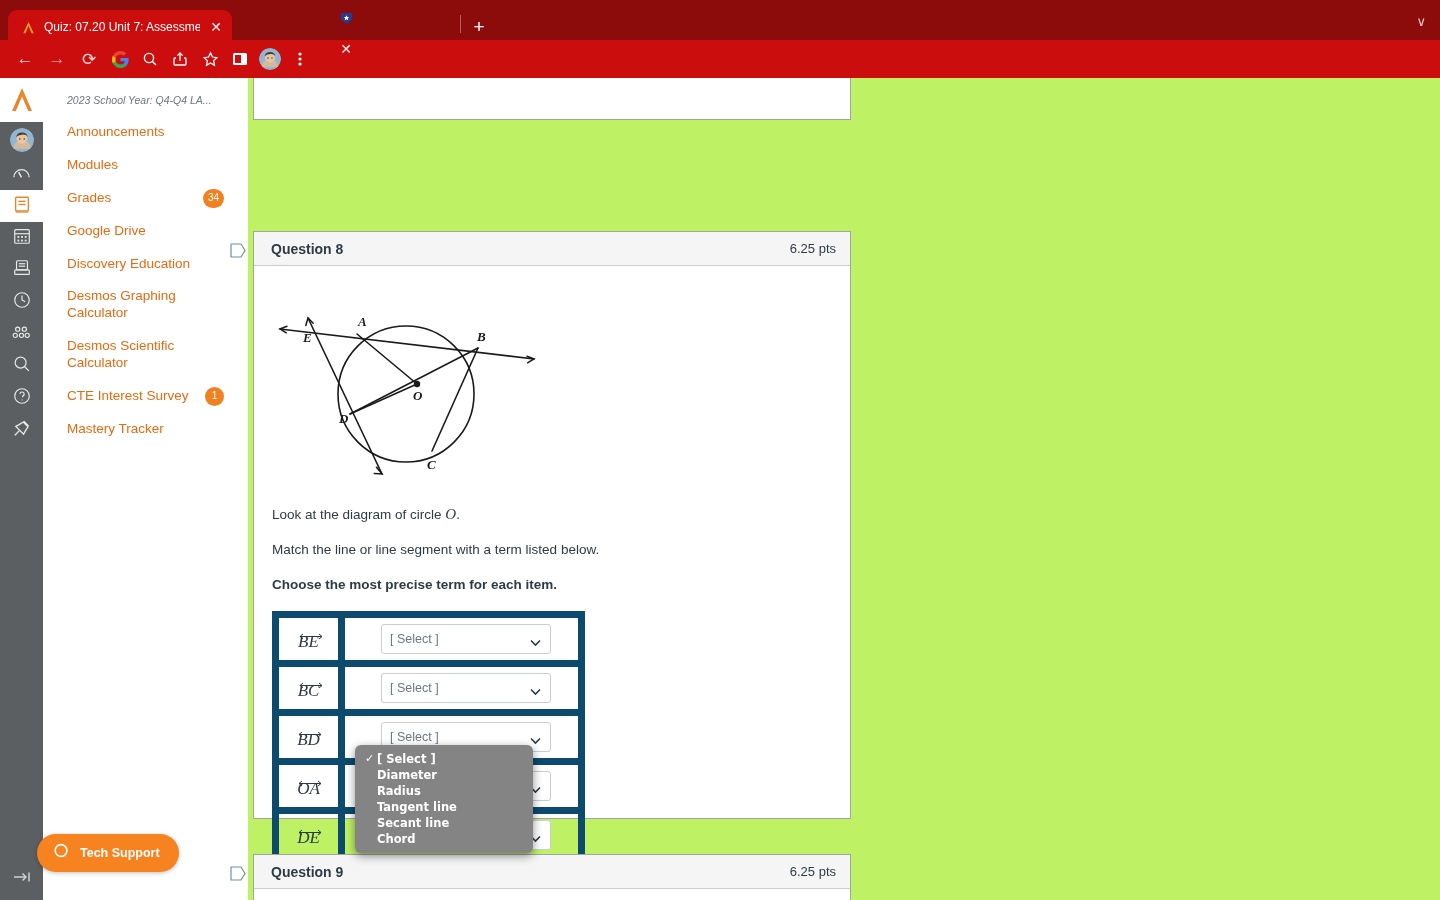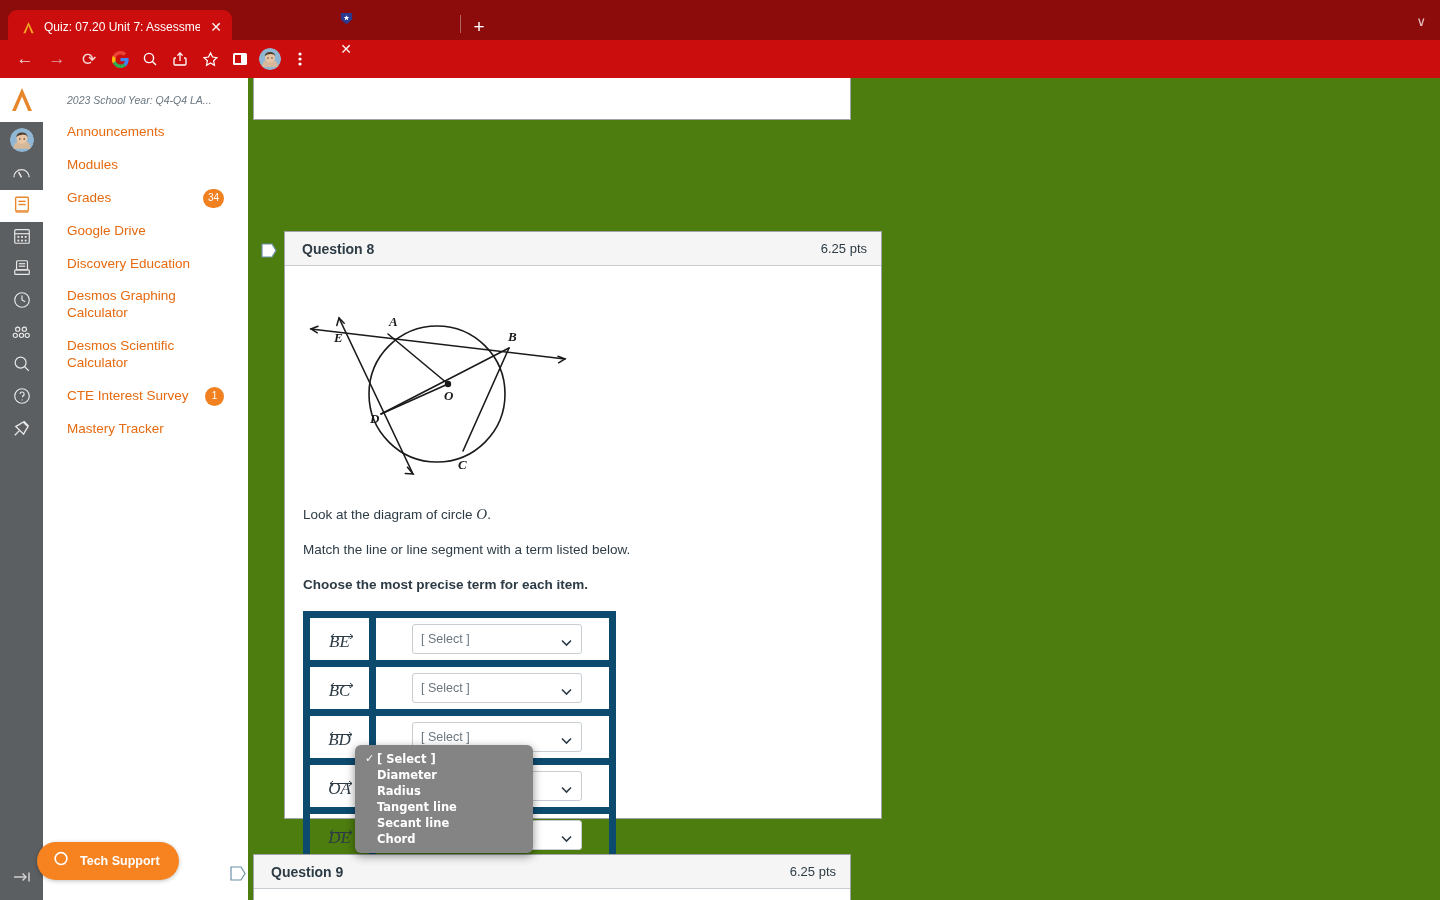--- a/index.html
+++ b/index.html
@@ -38,21 +38,21 @@
     display: flex; align-items: center; padding: 0 12px; gap: 9px; margin: 0 8px;
     min-width: 0;
   }
   #lock { font-size: 11px; color: #fff; }
   #url { font-size: 13.5px; color: #d9a7a7; white-space: nowrap; overflow: hidden; }
   #url b { color: #fff; font-weight: normal; }
   .tb-icon { width: 28px; height: 28px; display: flex; align-items: center; justify-content: center; color: #fff; font-size: 15px; }
   #profile-pic { width: 22px; height: 22px; border-radius: 50%; overflow: hidden; margin: 0 3px; }
 
   
-  #page { width: 1440px; height: 822px; position: relative; background: #4d7c0f; overflow: hidden; }
+  #page { width: 1440px; height: 822px; position: relative; background: #bef264; overflow: hidden; }
 
   
   #globalnav {
     position: absolute; left: 0; top: 0; width: 43px; height: 822px;
     background: #5c5f61; display: flex; flex-direction: column; align-items: center;
   }
   #canvas-logo { width: 43px; height: 44px; background: #fff; display: flex; align-items: center; justify-content: center; }
   .gn-item { width: 43px; height: 32px; display: flex; align-items: center; justify-content: center; color: #fff; }
   .gn-item.active { background: #fff; }
   #gn-avatar { width: 43px; height: 36px; display: flex; align-items: center; justify-content: center; }
@@ -68,21 +68,21 @@
   }
   .cn-badge {
     position: absolute; right: 24px; top: 7px; min-width: 19px; height: 19px;
     border-radius: 10px; background: #f08020; color: #fff; font-size: 10px;
     display: flex; align-items: center; justify-content: center; padding: 0 5px;
   }
   .cn-item.two-line .cn-badge { top: 7px; }
 
   
   #tech-support {
-    position: absolute; left: 37px; bottom: 20px; height: 38px;
+    position: absolute; left: 37px; bottom: 28px; height: 38px;
     background: #f68220; border-radius: 19px; display: flex; align-items: center;
     gap: 9px; padding: 0 19px 0 15px; box-shadow: 0 1px 4px rgba(0,0,0,.25); z-index: 30;
   }
   #tech-support .ts-label { color: #fff; font-size: 12.5px; font-weight: bold; }
 
   
   #content { position: absolute; left: 248px; top: 0; width: 1192px; height: 822px; }
 
   .q-flag { position: absolute; left: -20px; top: 10px; width: 18px; height: 16px; }
 
@@ -384,21 +384,21 @@
   </div>
 
   <div id="content">
 
     <div class="question-box" style="top:-42px; height:84px; border-top:none;">
       <div class="q-body" style="padding-top:0;">
         
       </div>
     </div>
 
-    <div class="question-box" style="top:153px; height:588px;margin-left:31px;">
+    <div class="question-box" style="top:153px; height:588px;">
       <span class="q-flag" style="left:-25px; top:10px;">
         <svg width="18" height="17" viewBox="0 0 18 17" fill="none" stroke="#6b92a8" stroke-width="1.2">
           <path d="M2 2 H12 L16 8.5 L12 15 H2 Z" fill="#fff"></path>
         </svg>
       </span>
 
       <div class="q-header">
         <span class="q-name">Question 8</span>
         <span class="q-pts">6.25 pts</span>
       </div>

